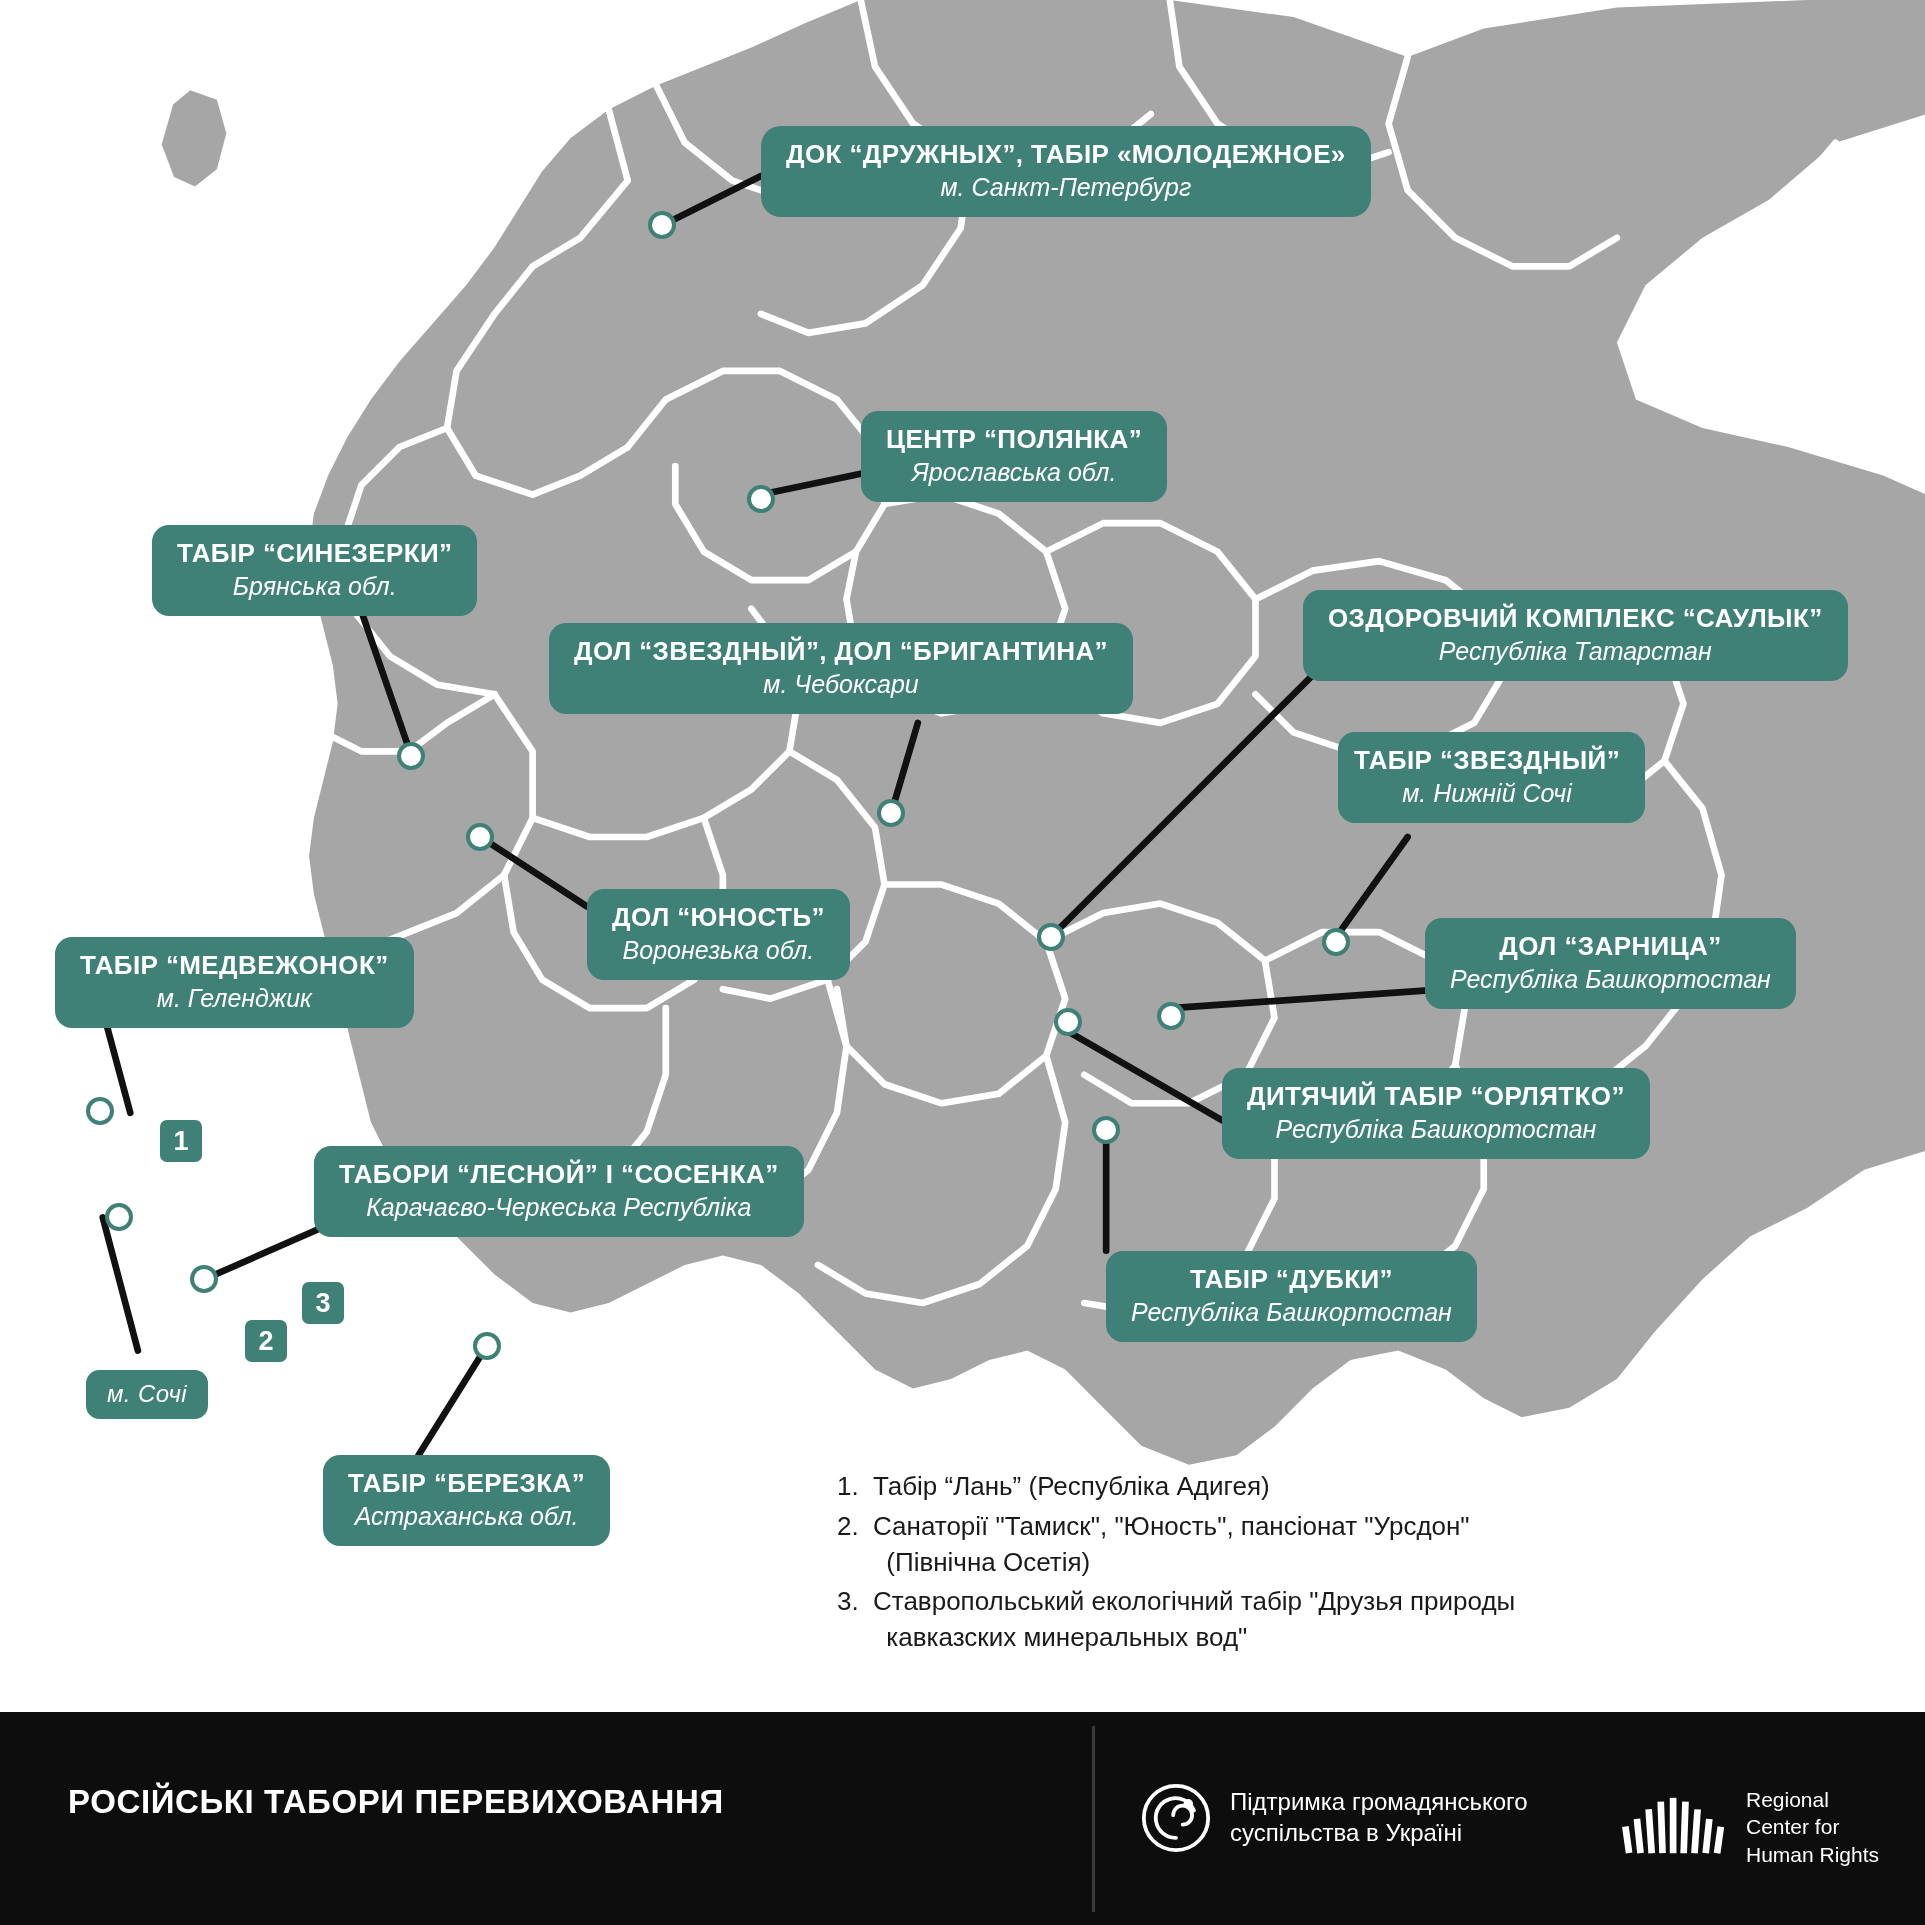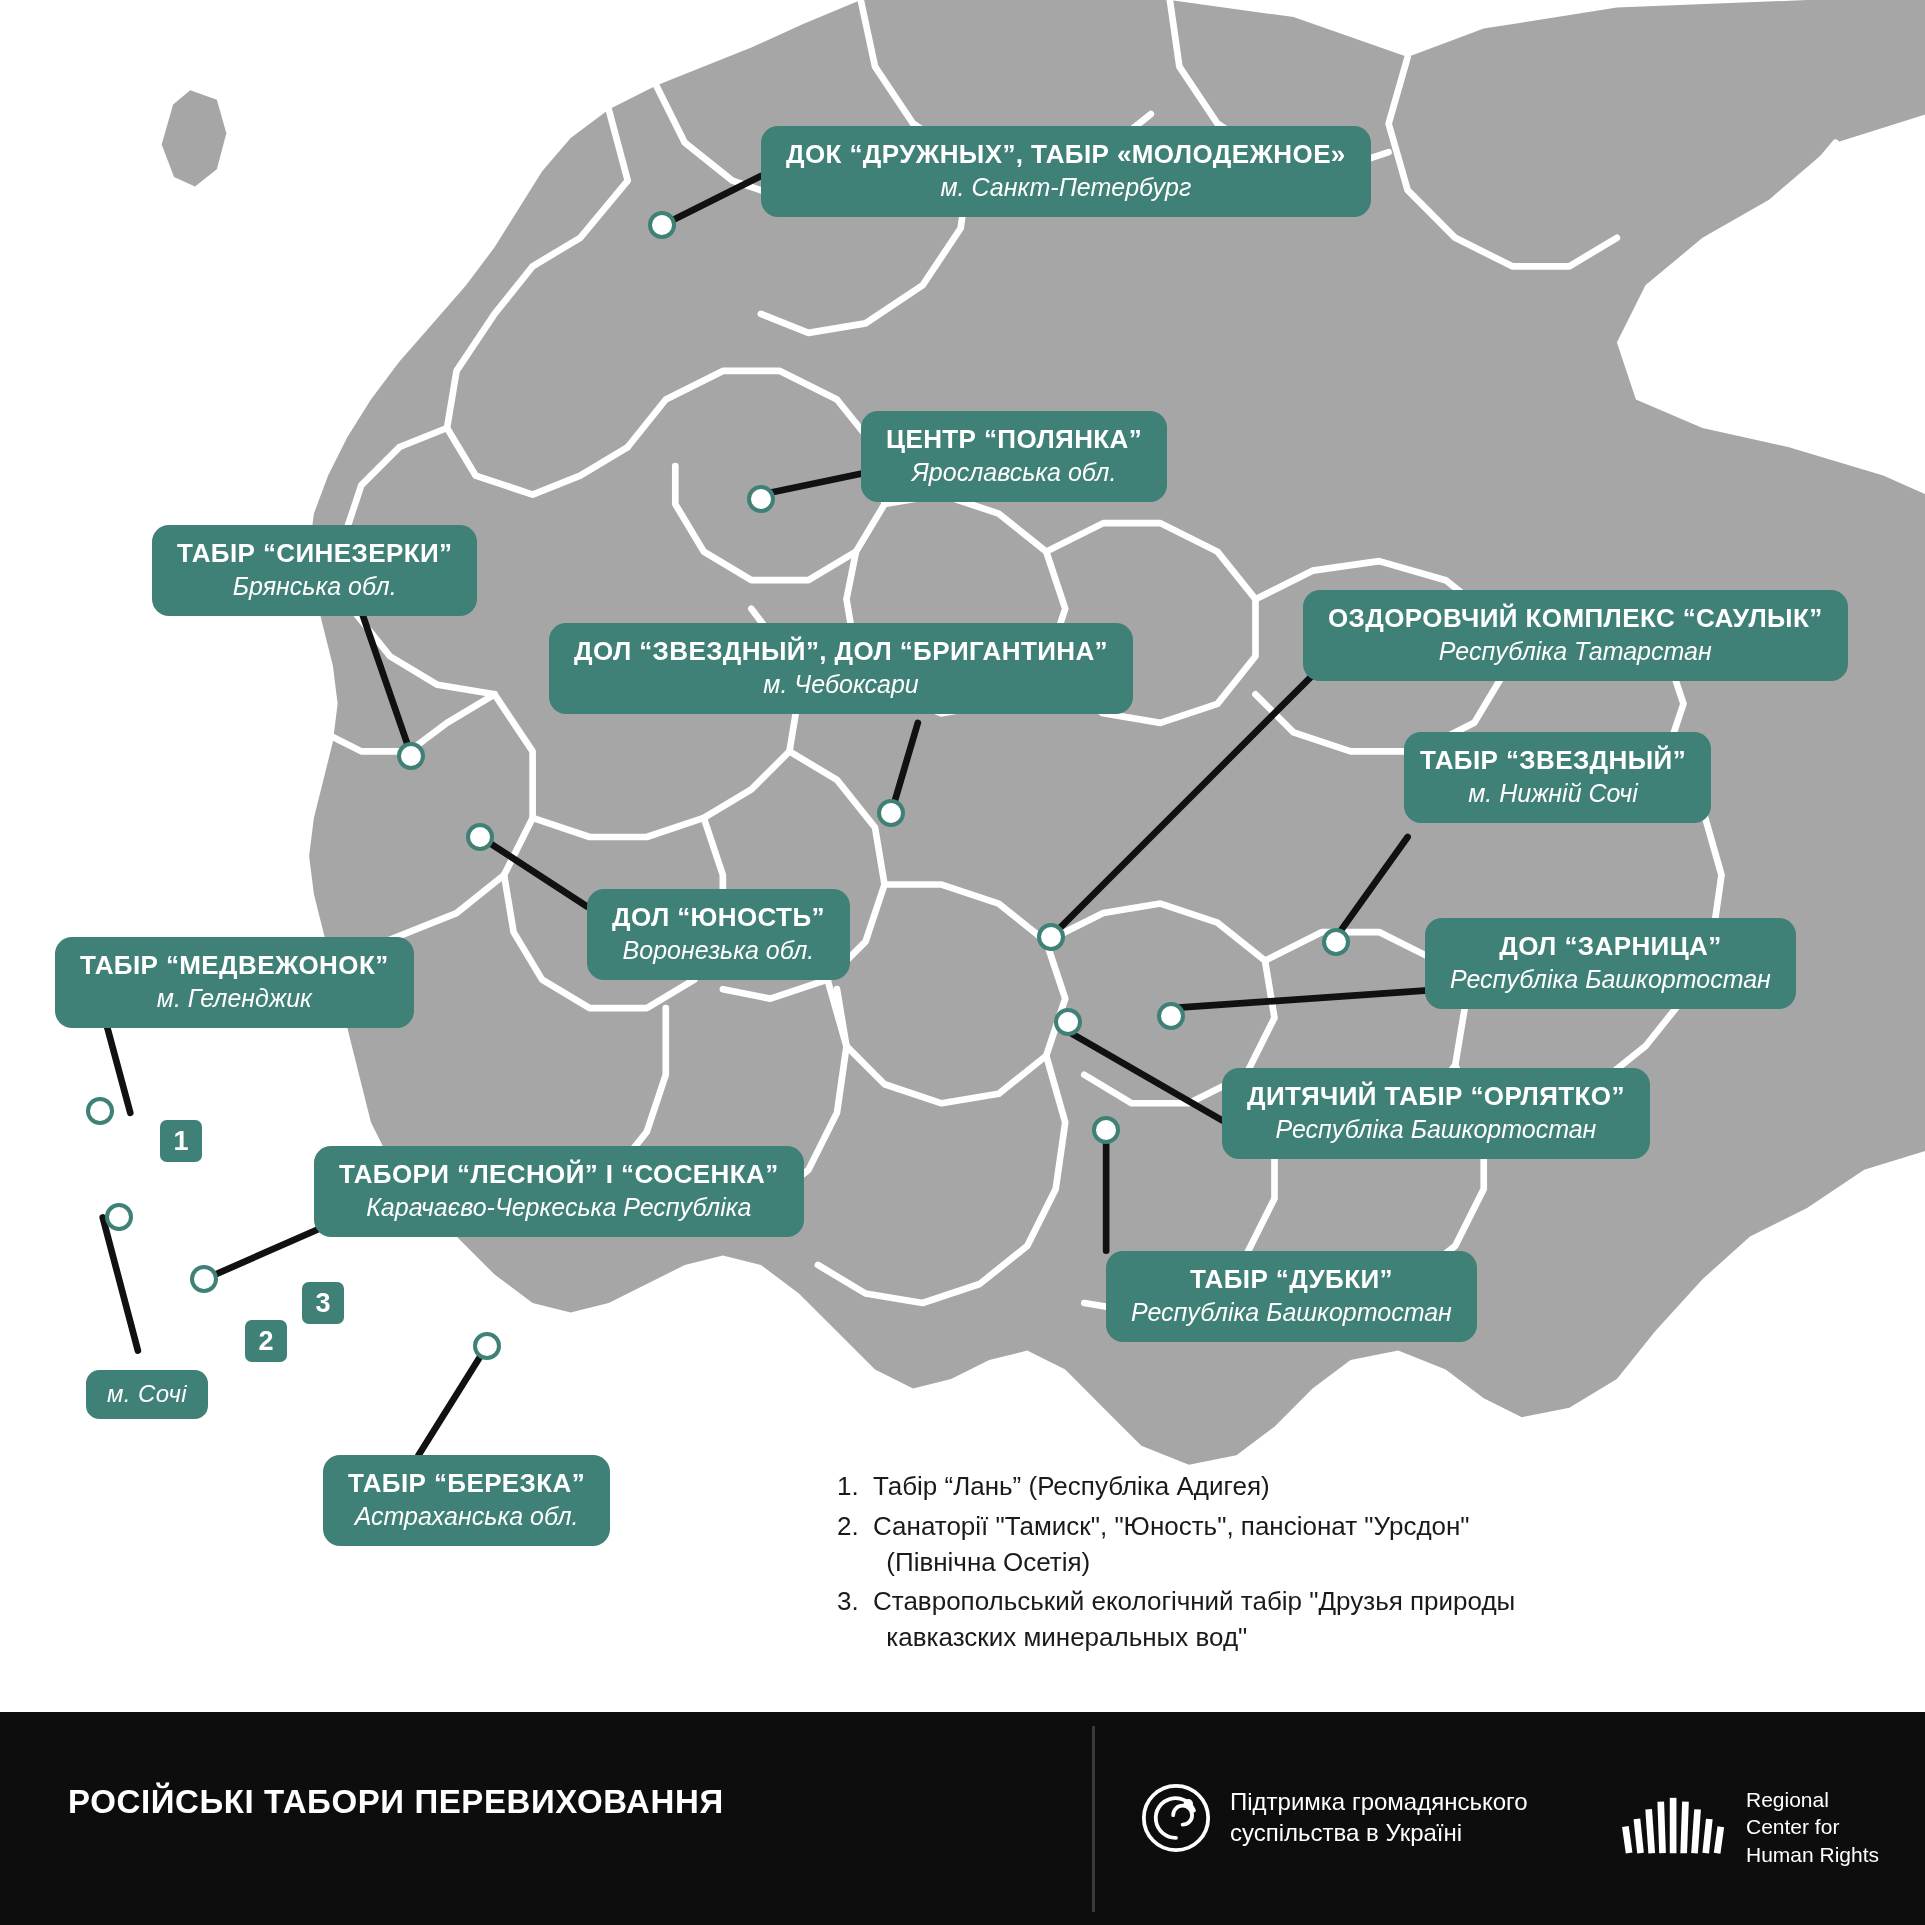--- a/index.html
+++ b/index.html
@@ -293,21 +293,21 @@
     <div class="marker" style="left:1106px; top:1130px;"></div>
     <div class="marker" style="left:100px; top:1111px;"></div>
     <div class="marker" style="left:119px; top:1217px;"></div>
     <div class="marker" style="left:204px; top:1279px;"></div>
     <div class="marker" style="left:487px; top:1346px;"></div>
 
     <div class="numbox" style="left:160px; top:1120px;">1</div>
     <div class="numbox" style="left:245px; top:1320px;">2</div>
     <div class="numbox" style="left:302px; top:1282px;">3</div>
 
-    <div class="chip" style="left:761px; top:126px;">
+    <div class="chip" style="left:761px; top:126px;border-radius:20px;">
       <span class="t1">ДОК “ДРУЖНЫХ”, ТАБІР «МОЛОДЕЖНОЕ»</span>
       <span class="t2">м. Санкт-Петербург</span>
     </div>
 
     <div class="chip" style="left:861px; top:411px;">
       <span class="t1">ЦЕНТР “ПОЛЯНКА”</span>
       <span class="t2">Ярославська обл.</span>
     </div>
 
     <div class="chip" style="left:152px; top:525px;">
@@ -318,21 +318,21 @@
     <div class="chip" style="left:549px; top:623px;">
       <span class="t1">ДОЛ “ЗВЕЗДНЫЙ”, ДОЛ “БРИГАНТИНА”</span>
       <span class="t2">м. Чебоксари</span>
     </div>
 
     <div class="chip" style="left:1303px; top:590px;">
       <span class="t1">ОЗДОРОВЧИЙ КОМПЛЕКС “САУЛЫК”</span>
       <span class="t2">Республіка Татарстан</span>
     </div>
 
-    <div class="chip" style="left:1404px; top:732px;padding-left:16px;">
+    <div class="chip" style="left:1338px; top:732px;padding-left:16px;">
       <span class="t1">ТАБІР “ЗВЕЗДНЫЙ”</span>
       <span class="t2">м. Нижній Сочі</span>
     </div>
 
     <div class="chip" style="left:587px; top:889px;">
       <span class="t1">ДОЛ “ЮНОСТЬ”</span>
       <span class="t2">Воронезька обл.</span>
     </div>
 
     <div class="chip" style="left:1425px; top:918px;">

